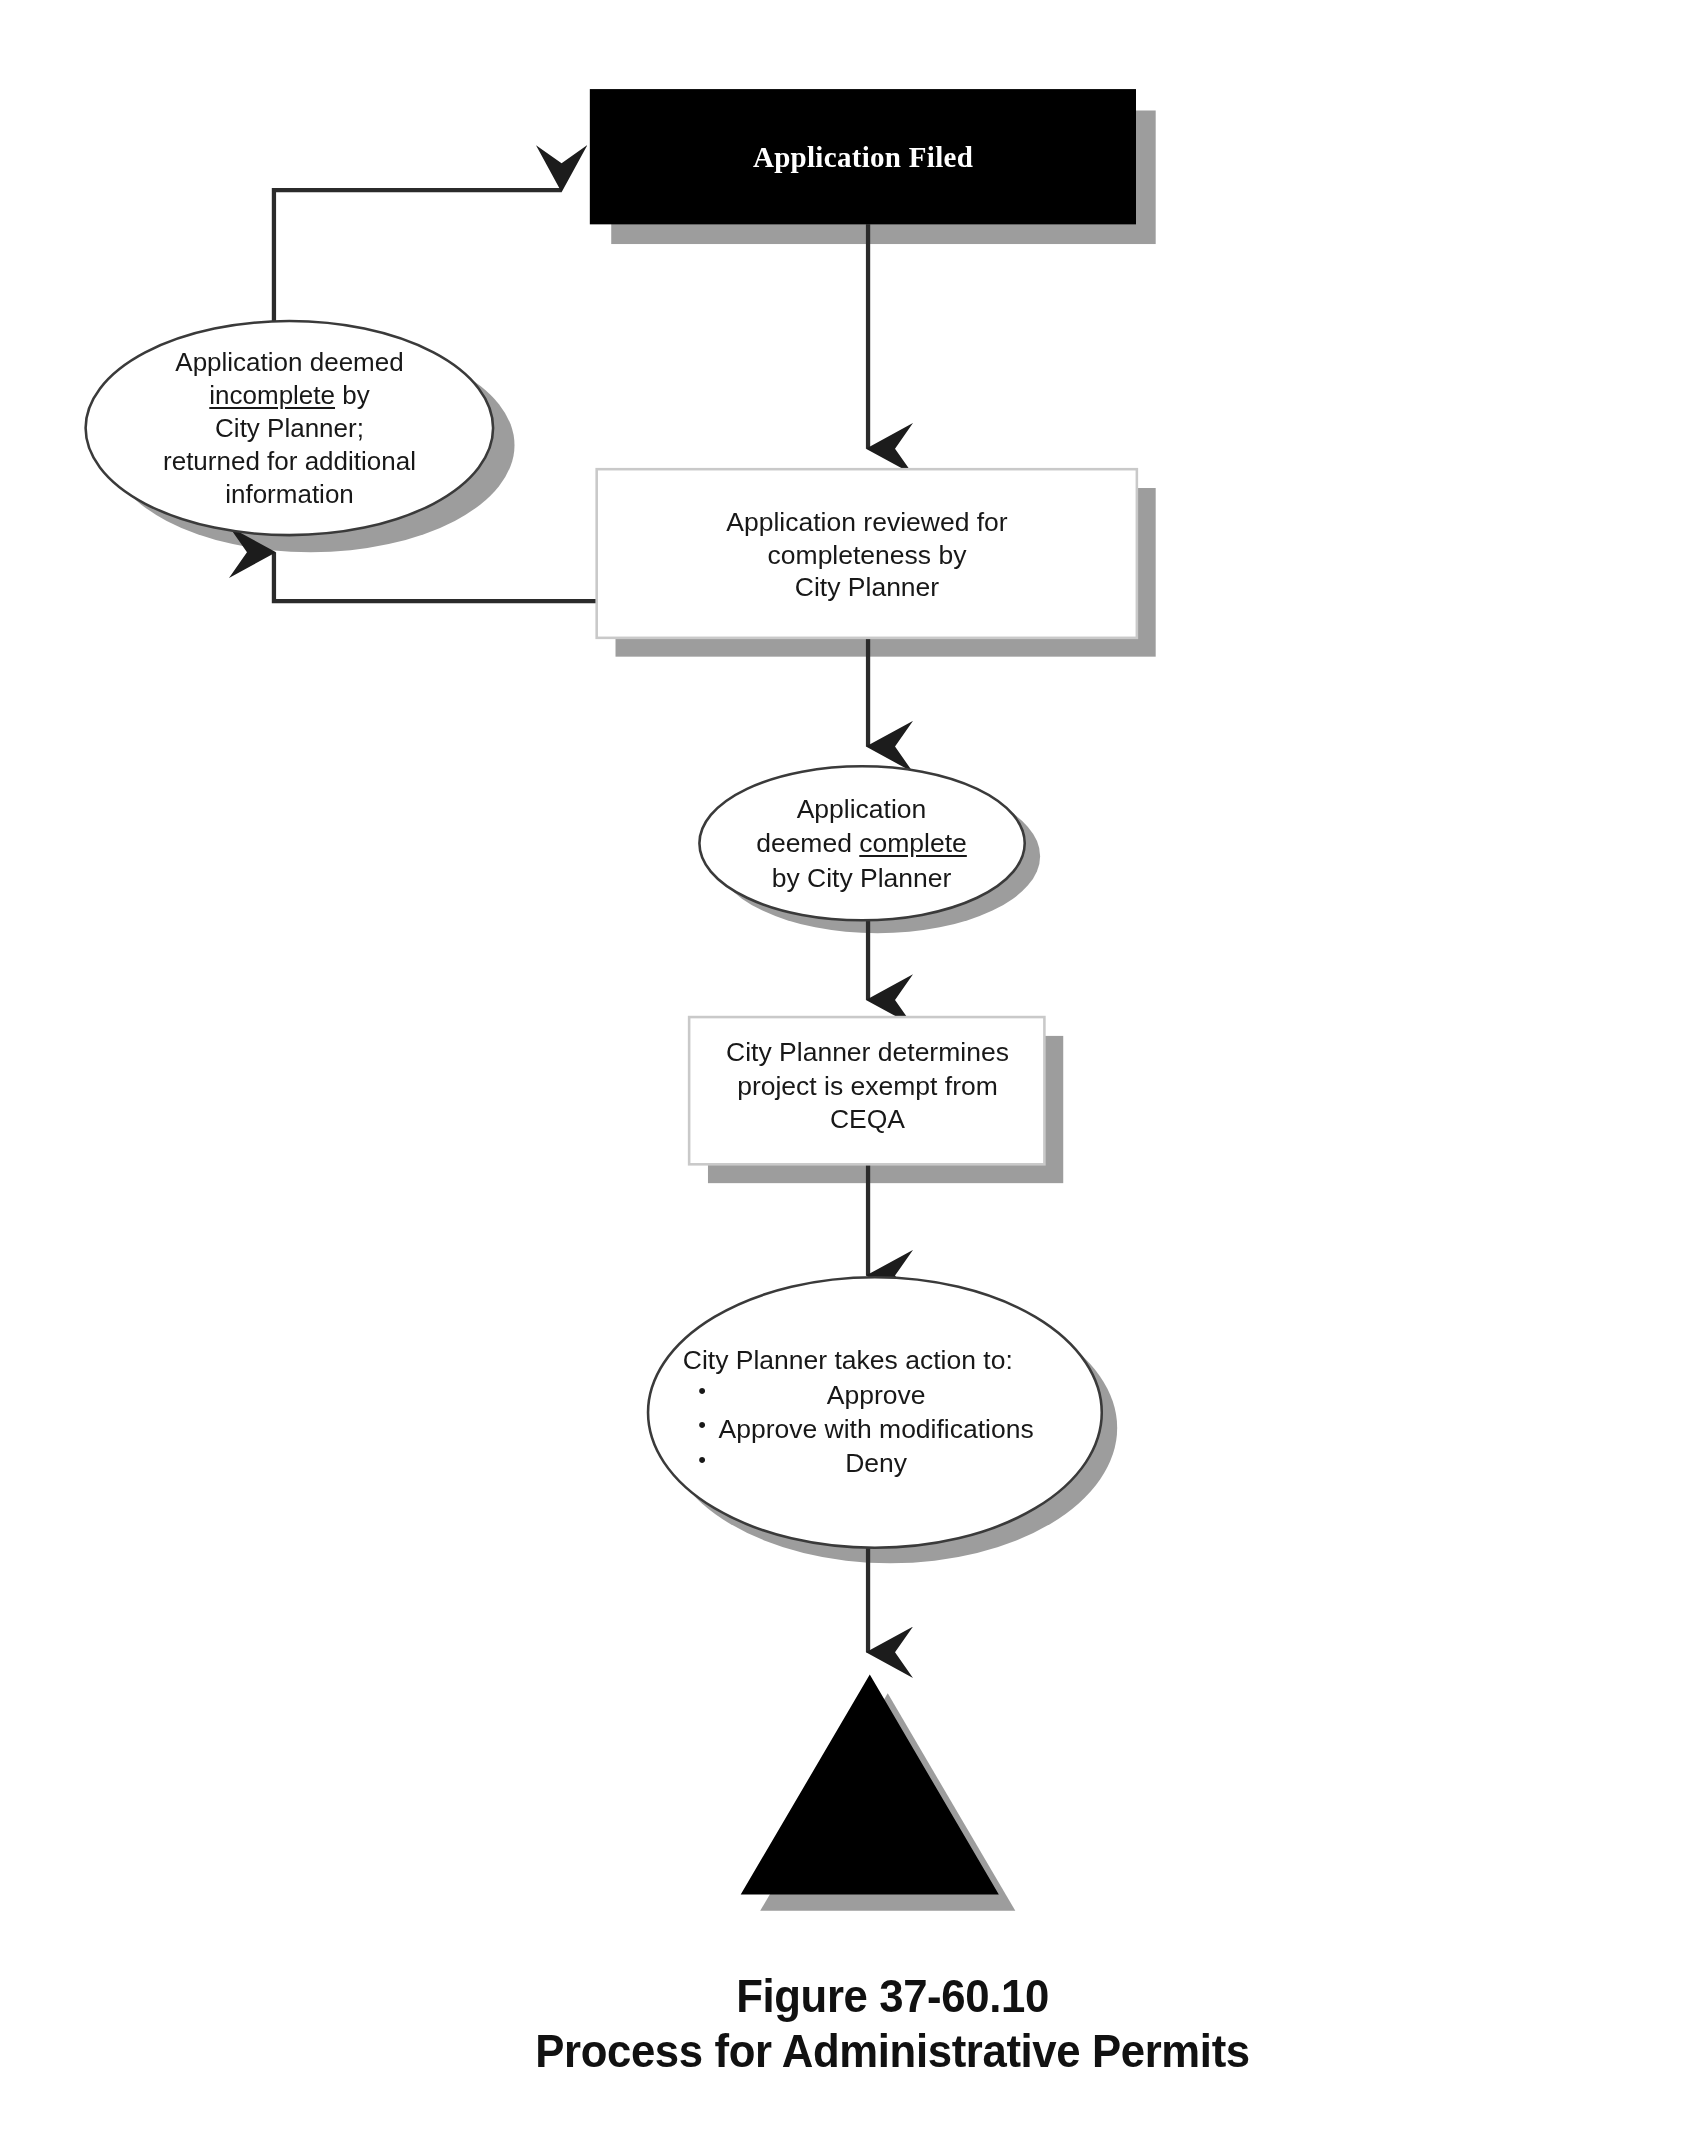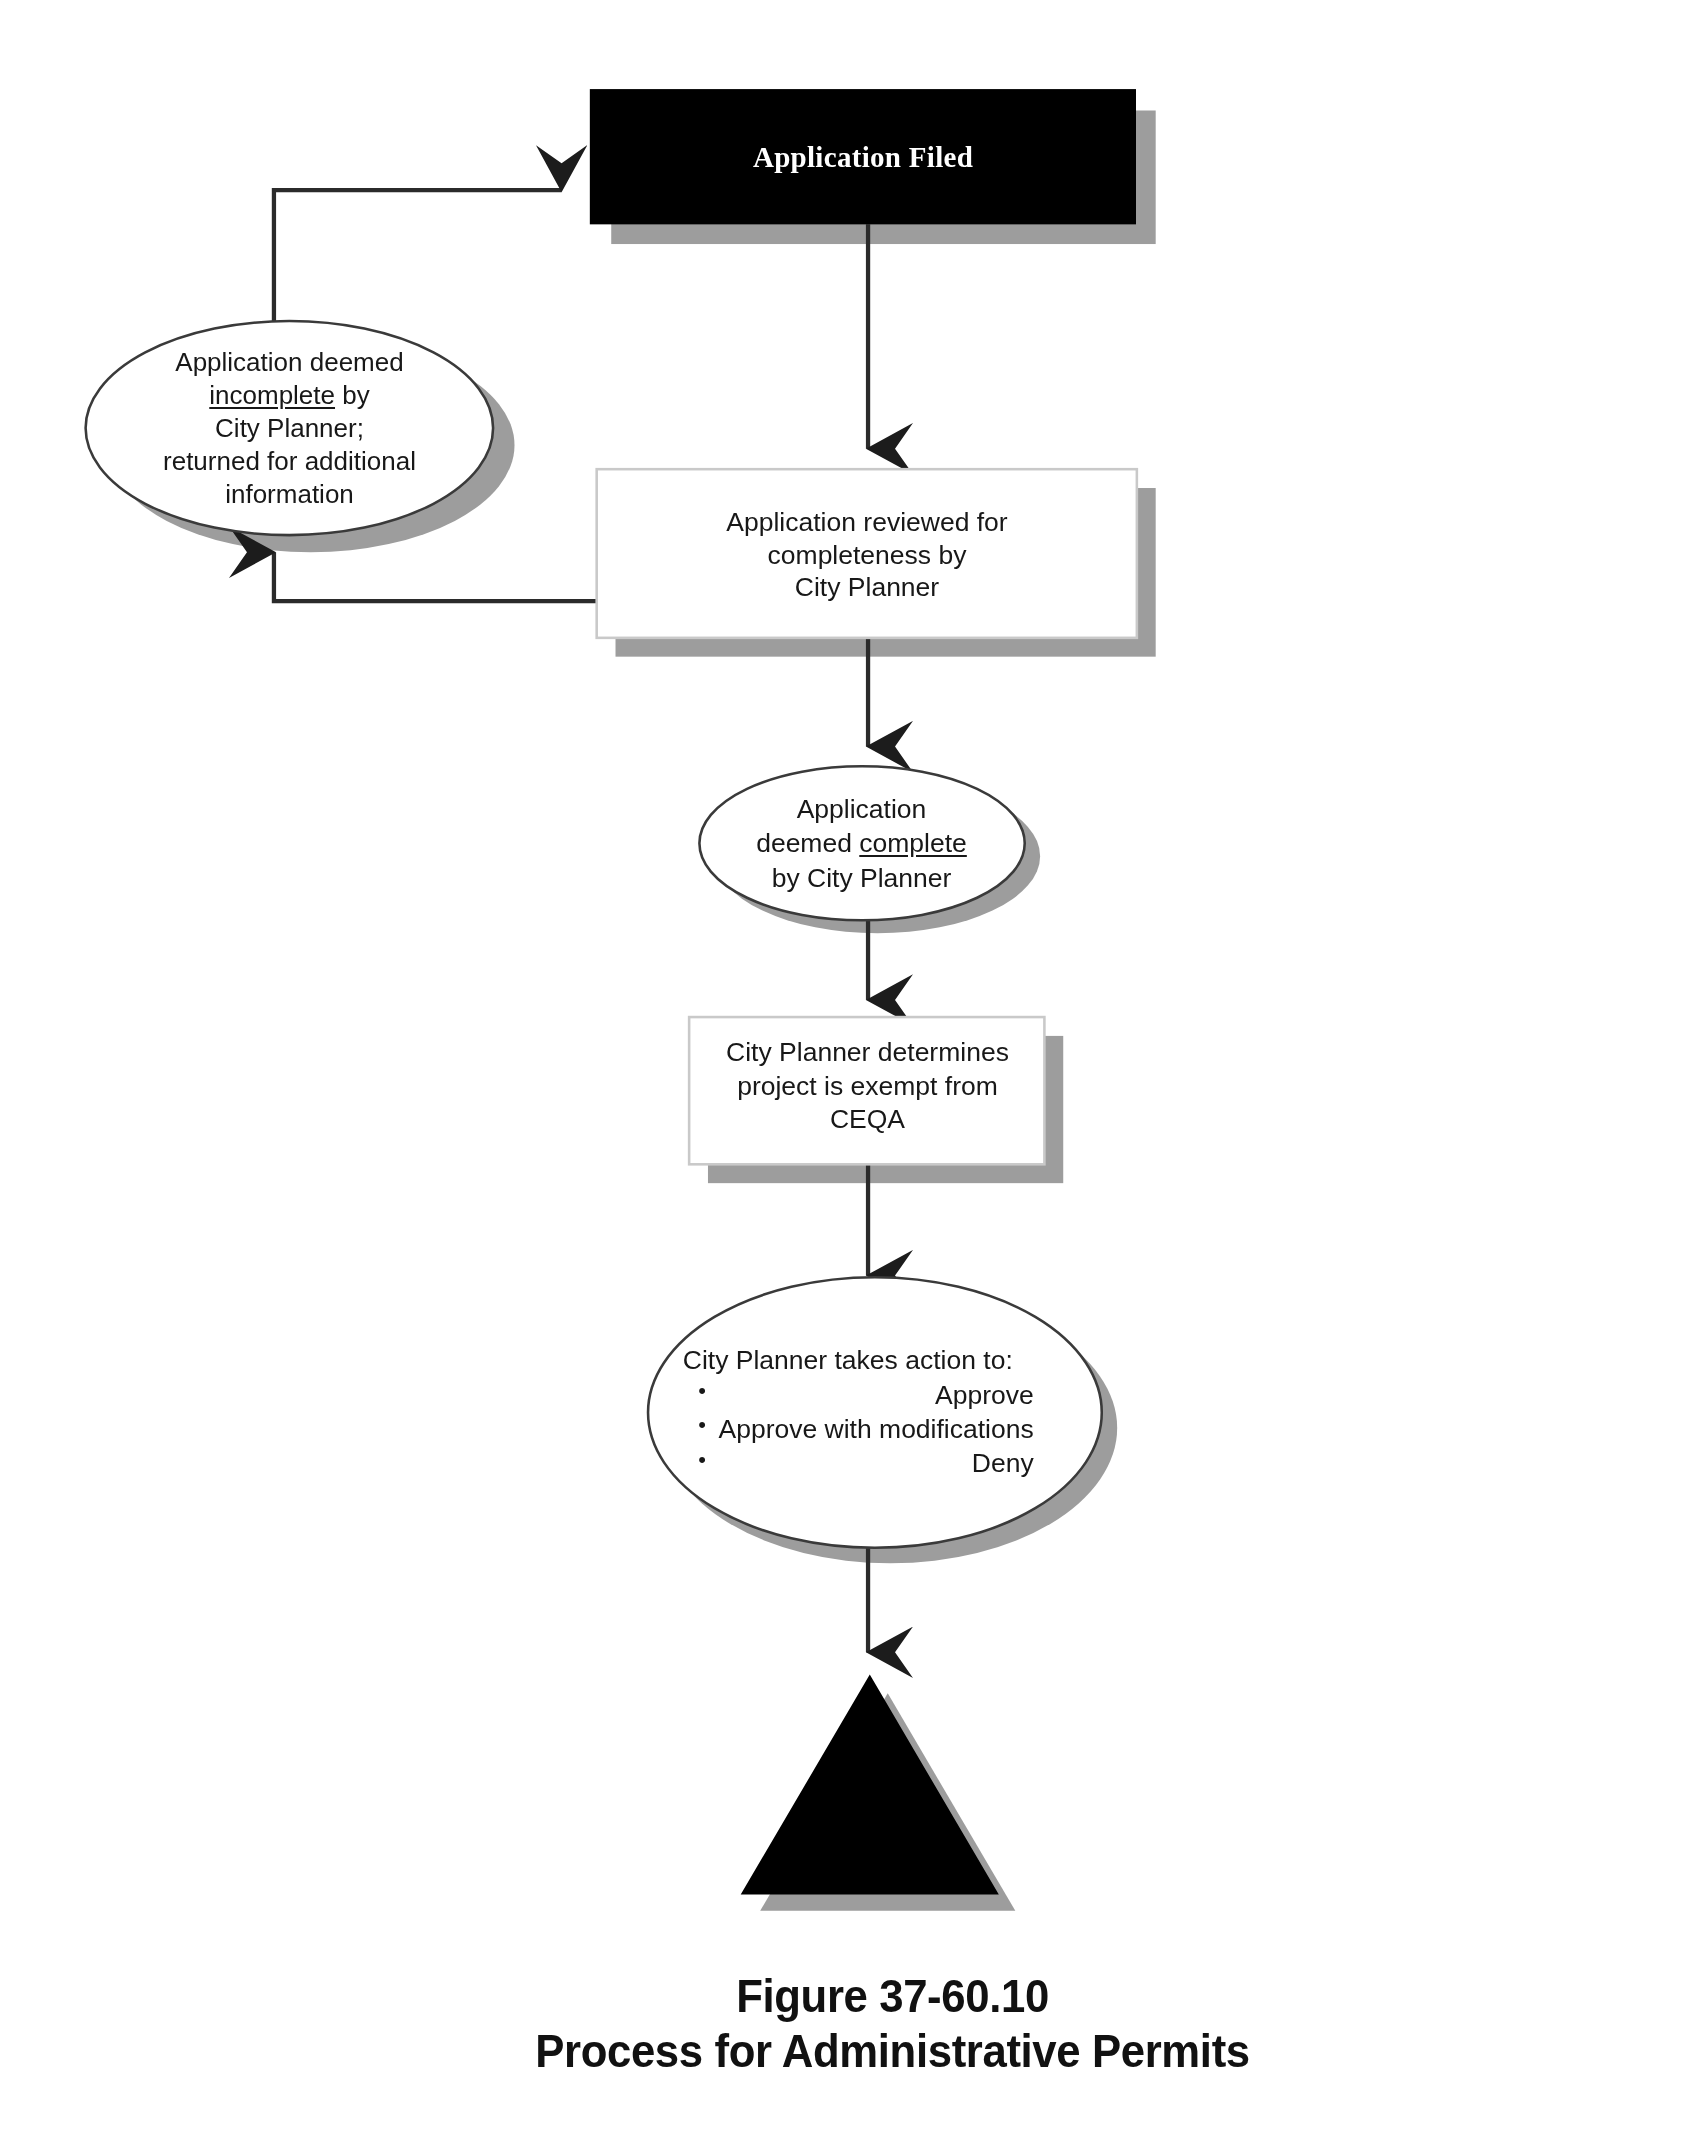--- a/index.html
+++ b/index.html
@@ -103,21 +103,21 @@
   
   #label-planner-action {
     left: 676px;
     top: 1318px;
     width: 402px;
     height: 188px;
     color: #181818;
     font-size: 26.5px;
     line-height: 1.30;
     align-items: flex-start;
-    text-align: right;
+    text-align: center;
   }
   #label-planner-action .heading {
     margin-left: 6.8px;
   }
   #label-planner-action ul {
     margin: 0;
     padding: 0 0 0 20.5px;
     list-style: none;
   }
   #label-planner-action li {

